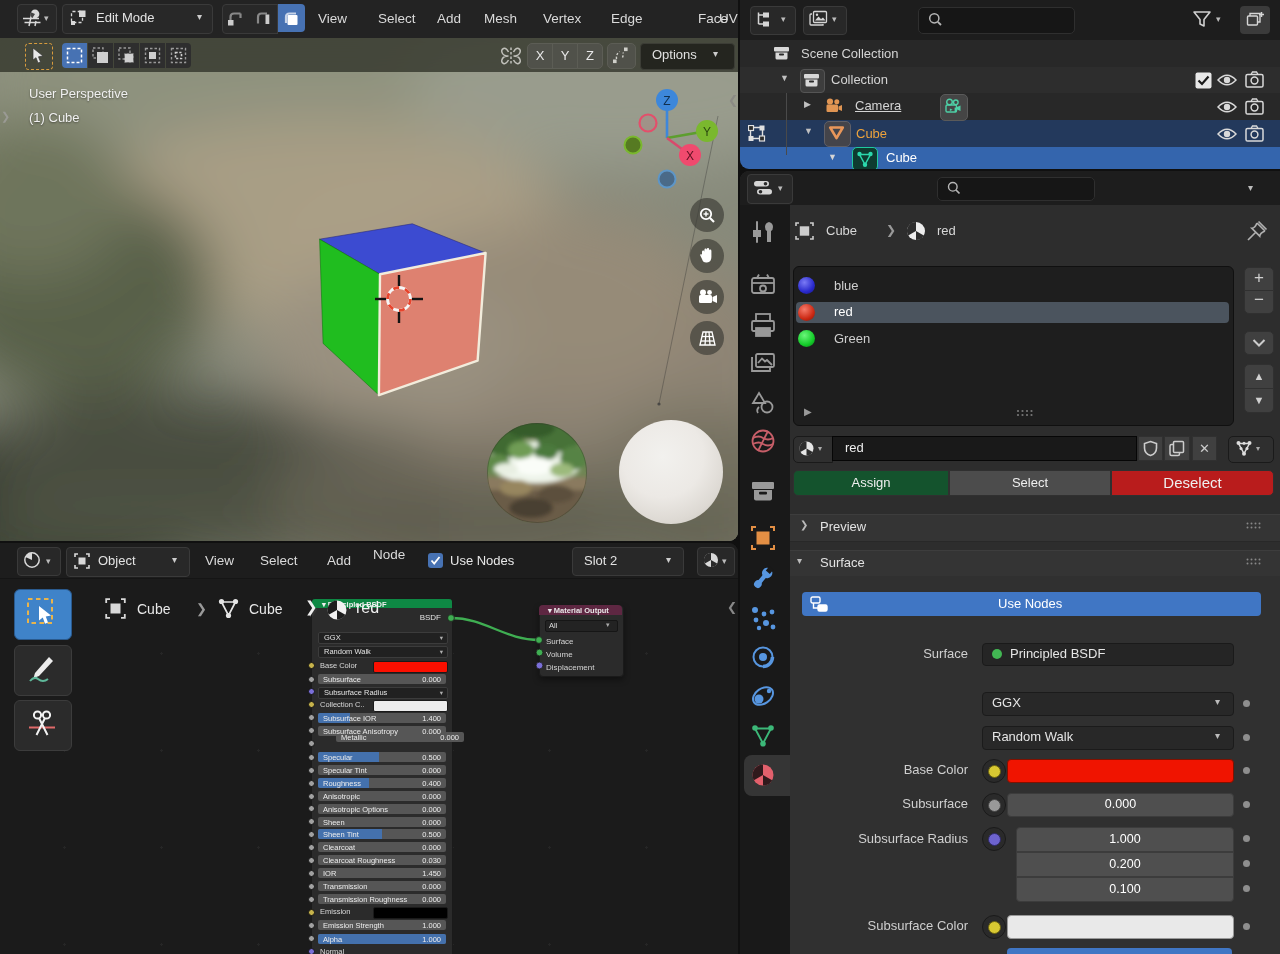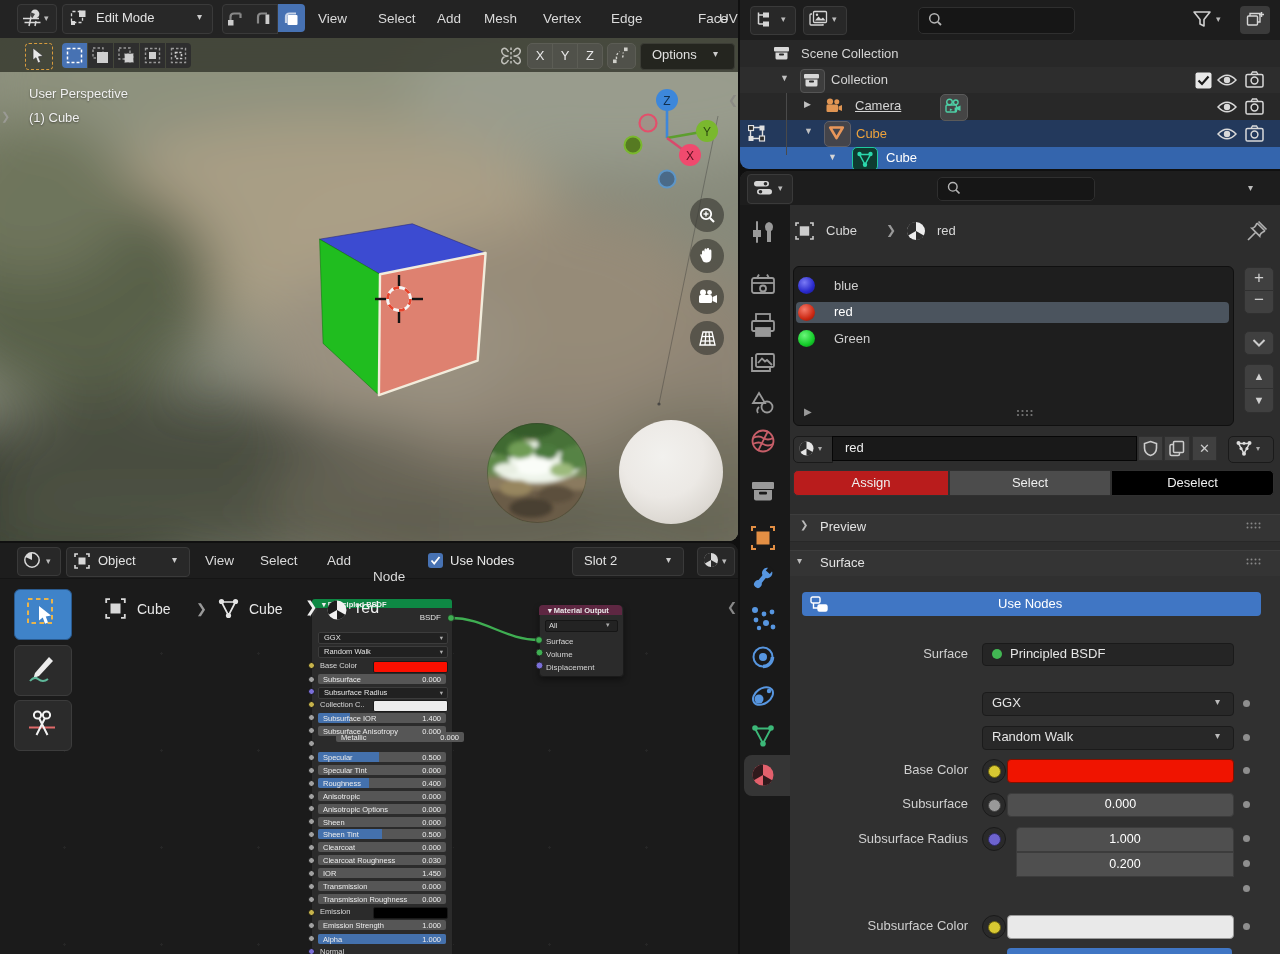--- a/index.html
+++ b/index.html
@@ -294,21 +294,21 @@
         <g stroke="#d9d9d9" stroke-width="1.6" fill="none">
           <path d="M1 4 L1 1 L4 1 M12 1 L15 1 L15 4 M15 12 L15 15 L12 15 M4 15 L1 15 L1 12"></path>
         </g>
         <rect x="4.5" y="4.5" width="7" height="7" fill="#d9d9d9"></rect>
       </svg>
     <span class="abs txt" style="left:98px;top:10px;color:#e3e3e3;">Object</span>
     <span class="abs" style="left:172px;top:11px;color:#ccc;font-size:10px;">▾</span>
     <span class="menu" style="left:205px;top:10px;">View</span>
     <span class="menu" style="left:260px;top:10px;">Select</span>
     <span class="menu" style="left:327px;top:10px;">Add</span>
-    <span class="menu" style="left:373px;top:26px;">Node</span>
+    <span class="menu" style="left:373px;top:4px;">Node</span>
     <div class="abs" style="left:428px;top:10px;width:15px;height:15px;background:#4772b3;border-radius:3px;"></div>
     <svg class="abs" style="left:430px;top:12px" width="11" height="11" viewBox="0 0 11 11">
         <path d="M1.5 5.5 L4.2 8.5 L9.5 2" fill="none" stroke="#fff" stroke-width="1.8"></path>
       </svg>
     <span class="abs txt" style="left:450px;top:10px;color:#e8e8e8;">Use Nodes</span>
     <div class="ddown" style="left:572px;top:4px;width:110px;height:27px;"></div>
     <span class="abs txt" style="left:584px;top:10px;color:#e3e3e3;">Slot 2</span>
     <span class="abs" style="left:666px;top:11px;color:#ccc;font-size:10px;">▾</span>
     <div class="ddown" style="left:697px;top:4px;width:36px;height:27px;"></div>
     <svg class="abs" style="left:702px;top:8px" width="18" height="18" viewBox="0 0 18 18">
@@ -866,23 +866,23 @@
       </g>
       <circle cx="4.5" cy="4" r="2" fill="#ddd"></circle>
       <circle cx="15.5" cy="4" r="2" fill="#ddd"></circle>
       <circle cx="10" cy="14.8" r="2" fill="#ddd"></circle>
       <circle cx="10" cy="4.2" r="1.5" fill="#ddd"></circle>
       <circle cx="7" cy="9.5" r="1.5" fill="#ddd"></circle>
       <circle cx="13" cy="9.5" r="1.5" fill="#ddd"></circle>
     </svg>
   <span class="abs" style="left:516px;top:273px;color:#aaa;font-size:8px;">▾</span>
 
-  <div class="pbtn" style="left:53px;top:299px;width:154px;height:24px;border-radius:5px 0 0 5px;font-size:13px;line-height:23px;color:#efefef;background:#b91c1c;">Assign</div>
+  <div class="pbtn" style="left:53px;top:299px;width:154px;height:24px;border-radius:5px 0 0 5px;font-size:13px;line-height:23px;color:#efefef;background:#14532d;">Assign</div>
   <div class="pbtn" style="left:209px;top:299px;width:160px;height:24px;font-size:13px;line-height:23px;color:#efefef;background:#4c4c4c;">Select</div>
-  <div class="pbtn" style="left:371px;top:299px;width:161px;height:24px;border-radius:0 5px 5px 0;font-size:13px;line-height:23px;color:#efefef;background:#000000;">Deselect</div>
+  <div class="pbtn" style="left:371px;top:299px;width:161px;height:24px;border-radius:0 5px 5px 0;font-size:15px;line-height:23px;color:#efefef;background:#b91c1c;">Deselect</div>
 
   <div class="panelhdr" style="top:343px;"></div>
   <span class="abs" style="left:60px;top:348px;color:#bbb;font-size:10px;">❯</span>
   <span class="abs txt" style="left:80px;top:348px;color:#e2e2e2;">Preview</span>
   <svg class="abs" style="left:506px;top:351px" width="16" height="9" viewBox="0 0 16 9">
       <g fill="#888">
         <circle cx="1.5" cy="1.5" r="1"></circle>
         <circle cx="5.5" cy="1.5" r="1"></circle>
         <circle cx="9.5" cy="1.5" r="1"></circle>
         <circle cx="13.5" cy="1.5" r="1"></circle>
@@ -940,20 +940,21 @@
   <span class="lbl" style="top:625px;">Subsurface</span>
   <div class="abs" style="left:242px;top:622px;width:22px;height:22px;border-radius:50%;background:#2a2a2a;border:1px solid #1a1a1a;"></div>
   <div class="abs" style="left:248px;top:628px;width:11px;height:11px;border-radius:50%;background:#999;border:1px solid #444;"></div>
   <div class="slider" style="left:267px;top:622px;width:225px;height:22px;line-height:21px;">0.000</div>
   <div class="keydot" style="top:630px;"></div>
   <span class="lbl" style="top:660px;">Subsurface Radius</span>
   <div class="abs" style="left:242px;top:656px;width:22px;height:22px;border-radius:50%;background:#2a2a2a;border:1px solid #1a1a1a;"></div>
   <div class="abs" style="left:248px;top:662px;width:11px;height:11px;border-radius:50%;background:#6d63cf;border:1px solid #2f2a6a;"></div>
   <div class="slider" style="left:276px;top:656px;width:216px;height:23px;line-height:22px;border-radius:4px 4px 0 0;">1.000</div>
   <div class="slider" style="left:276px;top:681px;width:216px;height:23px;line-height:22px;border-radius:0;">0.200</div>
+  <div class="slider" style="left:276px;top:706px;width:216px;height:23px;line-height:22px;border-radius:0 0 4px 4px;">0.100</div>
   <div class="keydot" style="top:664px;"></div>
   <div class="keydot" style="top:689px;"></div>
   <div class="keydot" style="top:714px;"></div>
   <span class="lbl" style="top:747px;">Subsurface Color</span>
   <div class="abs" style="left:242px;top:744px;width:22px;height:22px;border-radius:50%;background:#2a2a2a;border:1px solid #1a1a1a;"></div>
   <div class="abs" style="left:248px;top:750px;width:11px;height:11px;border-radius:50%;background:#d8c832;border:1px solid #6a6110;"></div>
   <div class="abs" style="left:267px;top:744px;width:225px;height:22px;background:#e9e9e9;border:1px solid #999;border-radius:4px;"></div>
   <div class="keydot" style="top:752px;"></div>
   <div class="abs" style="left:267px;top:777px;width:225px;height:6px;background:#4076c4;border-radius:4px 4px 0 0;"></div>
 </div>

